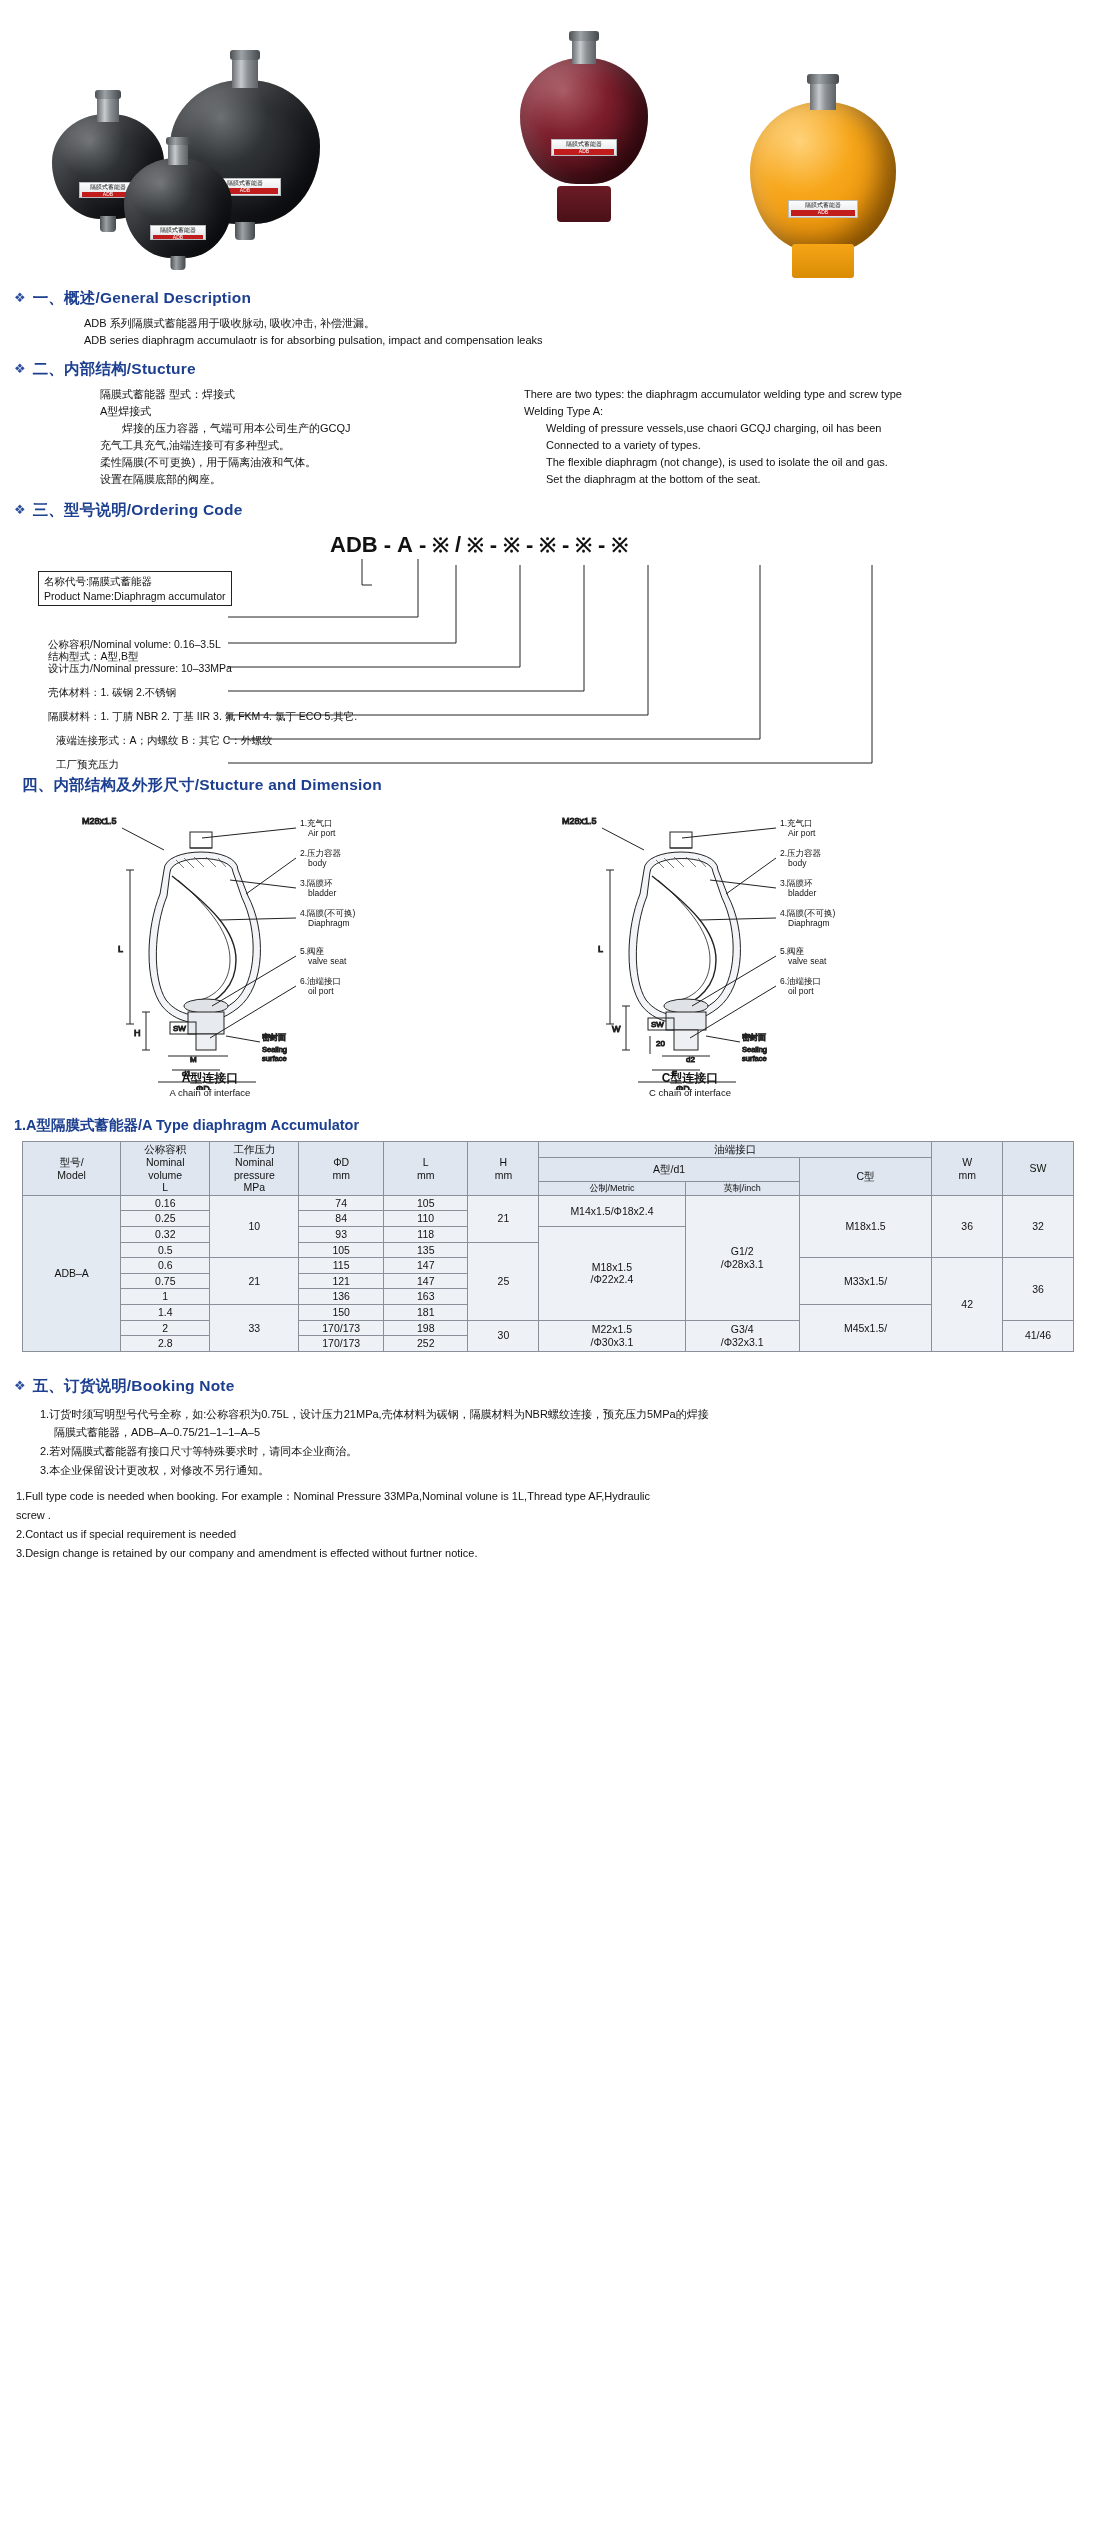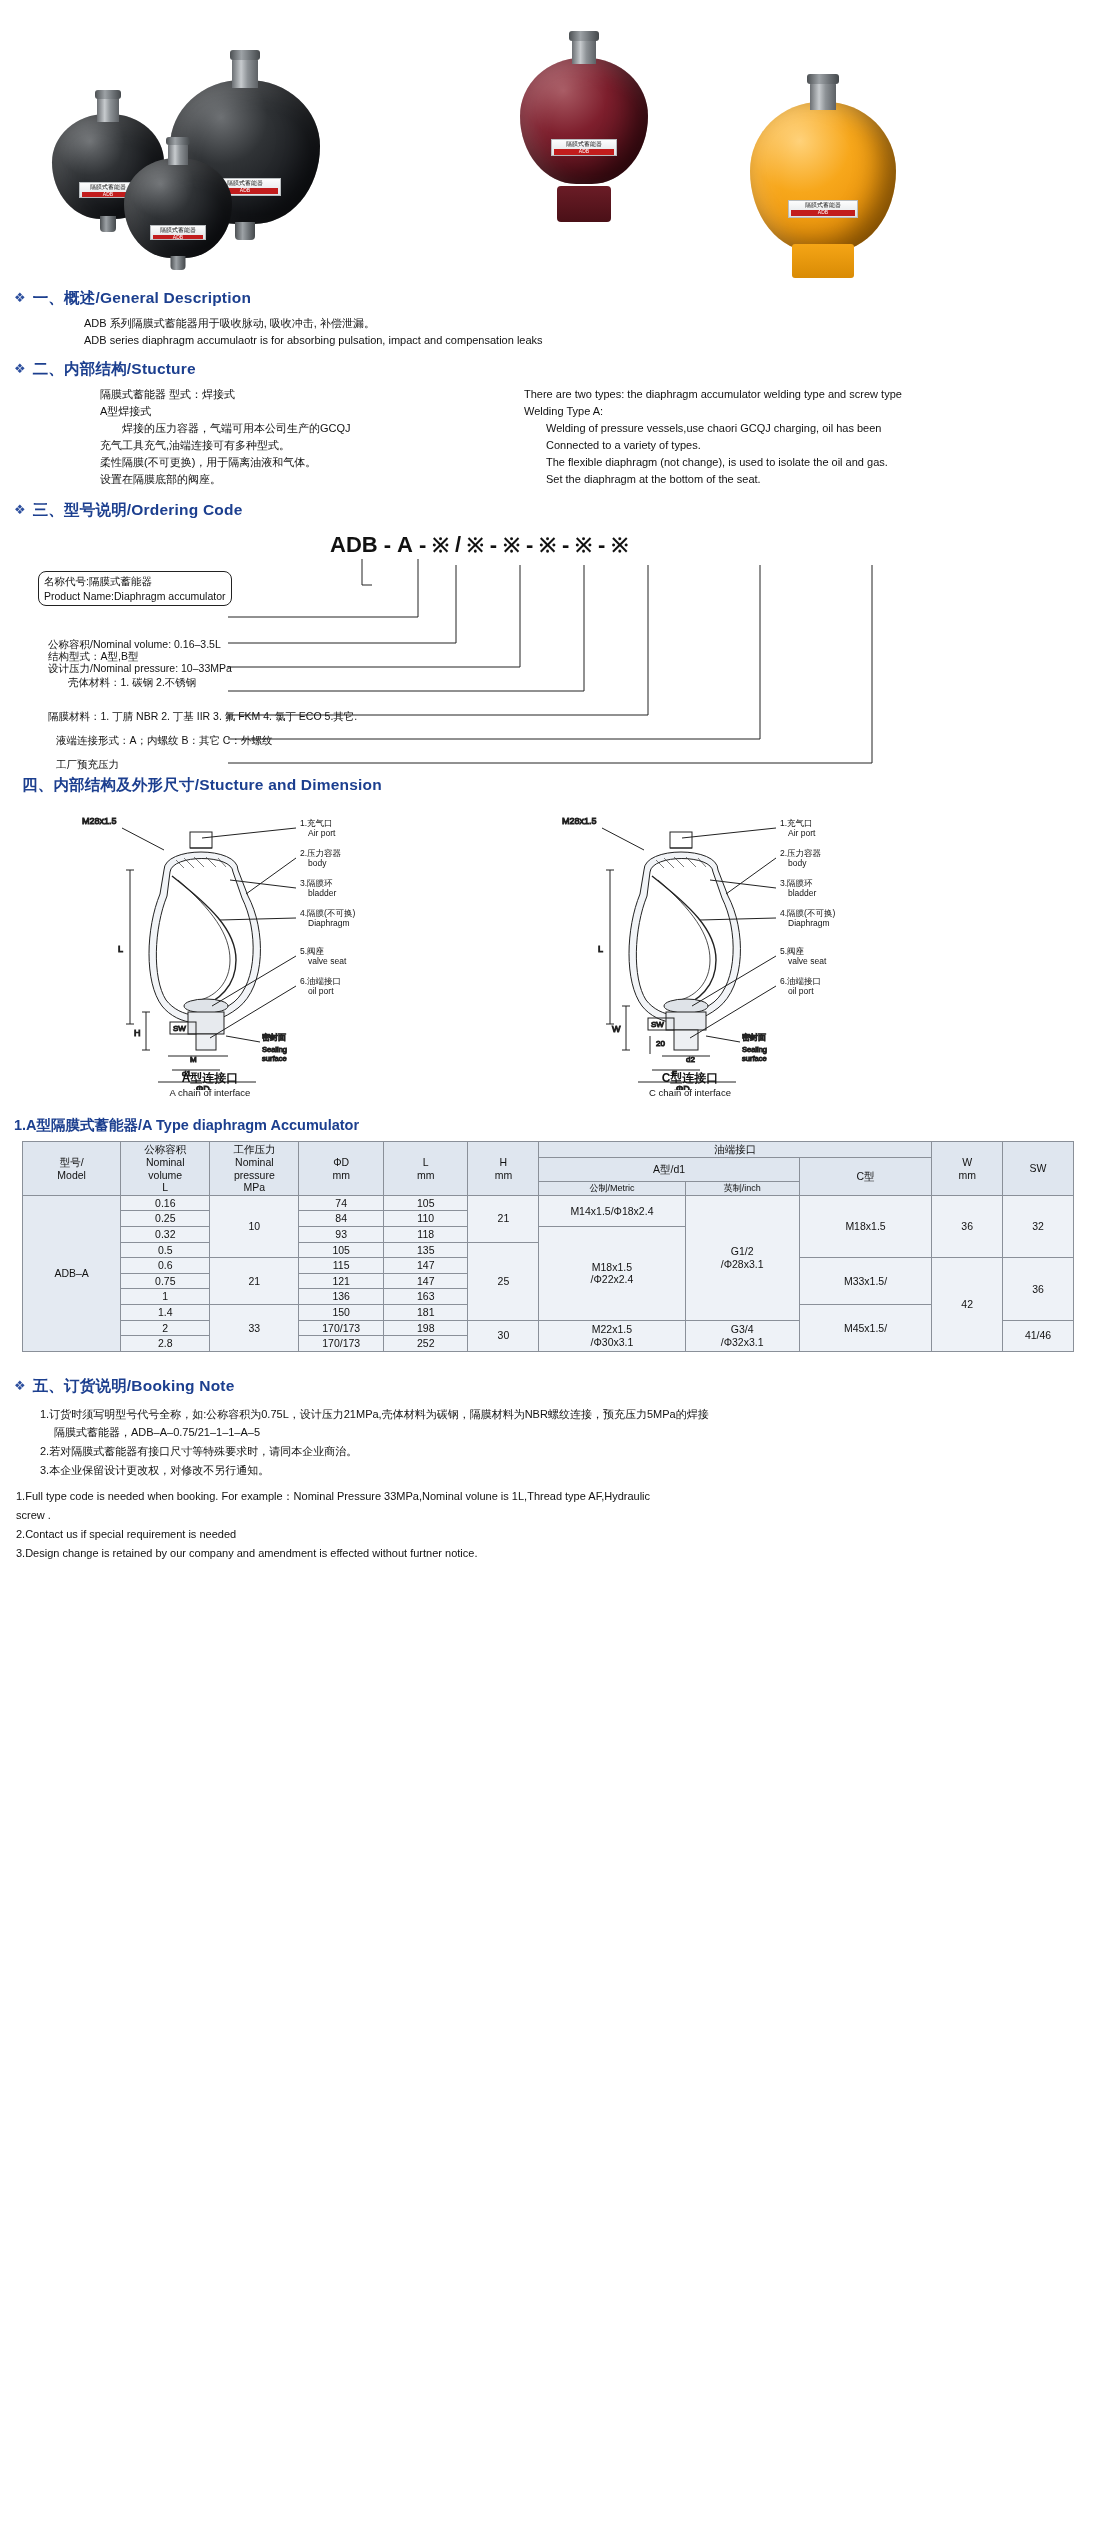--- a/index.html
+++ b/index.html
@@ -287,28 +287,28 @@
         <path d="M418 34 L418 92 L228 92"></path>
         <path d="M456 40 L456 118 L228 118"></path>
         <path d="M520 40 L520 142 L228 142"></path>
         <path d="M584 40 L584 166 L228 166"></path>
         <path d="M648 40 L648 190 L228 190"></path>
         <path d="M760 40 L760 214 L228 214"></path>
         <path d="M872 40 L872 238 L228 238"></path>
       </g>
     </svg>
 
-    <div class="ord-item boxed" style="left:38px; top:46px;border-radius:8px;">
+    <div class="ord-item boxed" style="left:38px; top:46px;">
       <div>名称代号:隔膜式蓄能器</div>
       <div>Product Name:Diaphragm accumulator</div>
     </div>
     <div class="ord-item" style="left:48px; top:86px;margin-top:38px;">结构型式：A型,B型</div>
     <div class="ord-item" style="left:48px; top:112px;">公称容积/Nominal volume: 0.16–3.5L</div>
     <div class="ord-item" style="left:48px; top:136px;">设计压力/Nominal pressure:  10–33MPa</div>
-    <div class="ord-item" style="left:48px; top:150px;margin-left:20px;">壳体材料：1. 碳钢  2.不锈钢</div>
+    <div class="ord-item" style="left:48px; top:160px;">壳体材料：1. 碳钢  2.不锈钢</div>
     <div class="ord-item" style="left:48px; top:184px;">隔膜材料：1. 丁腈 NBR  2. 丁基 IIR  3. 氟 FKM  4. 氯丁 ECO  5.其它.</div>
     <div class="ord-item" style="left:56px; top:208px;">液端连接形式：A；内螺纹  B：其它  C：外螺纹</div>
     <div class="ord-item" style="left:56px; top:232px;">工厂预充压力</div>
   </div>
 
   <div class="sec-h plain">
     <span class="t">四、内部结构及外形尺寸/Stucture and Dimension</span>
   </div>
 
   <div class="dim-wrap">

